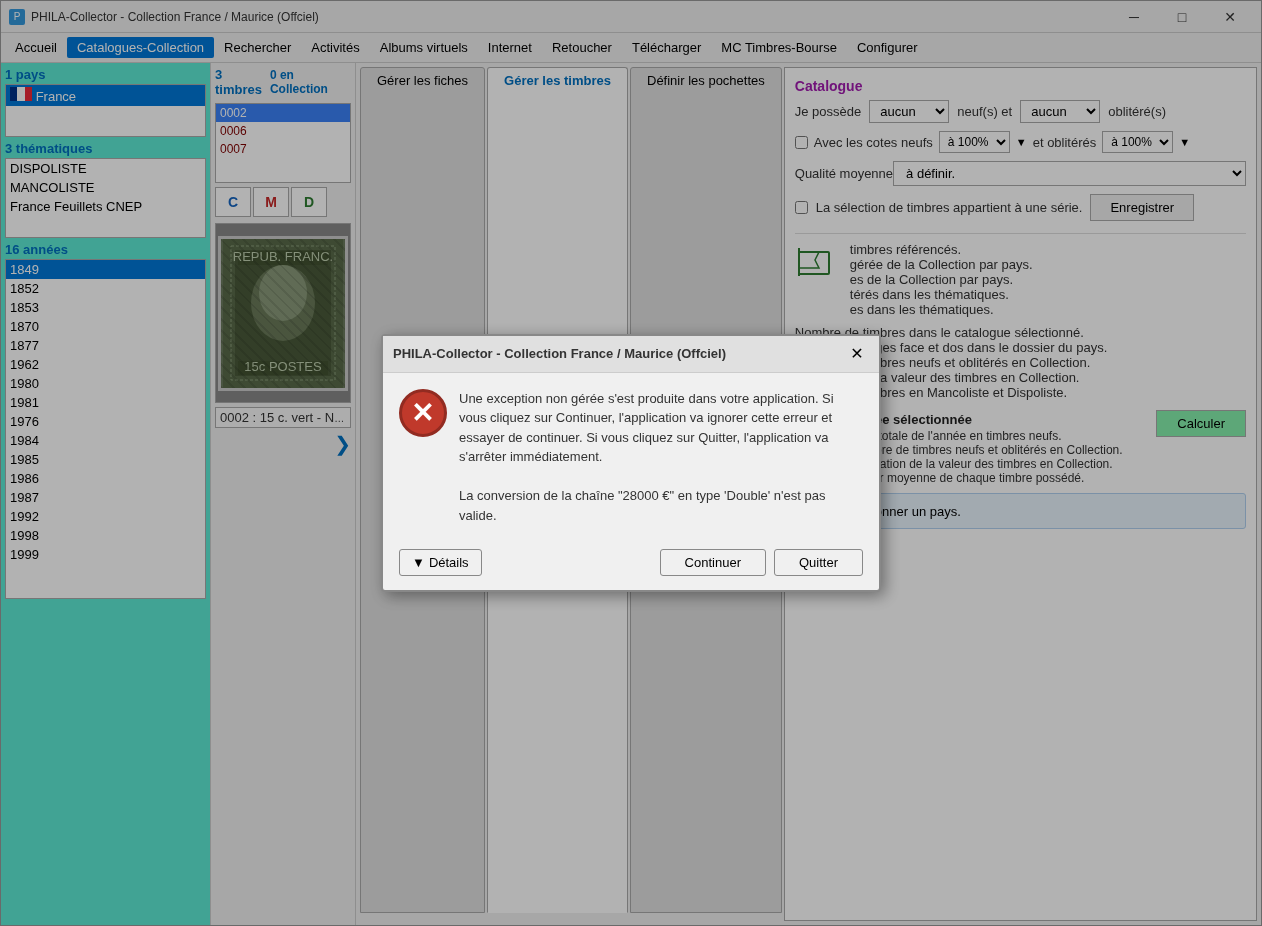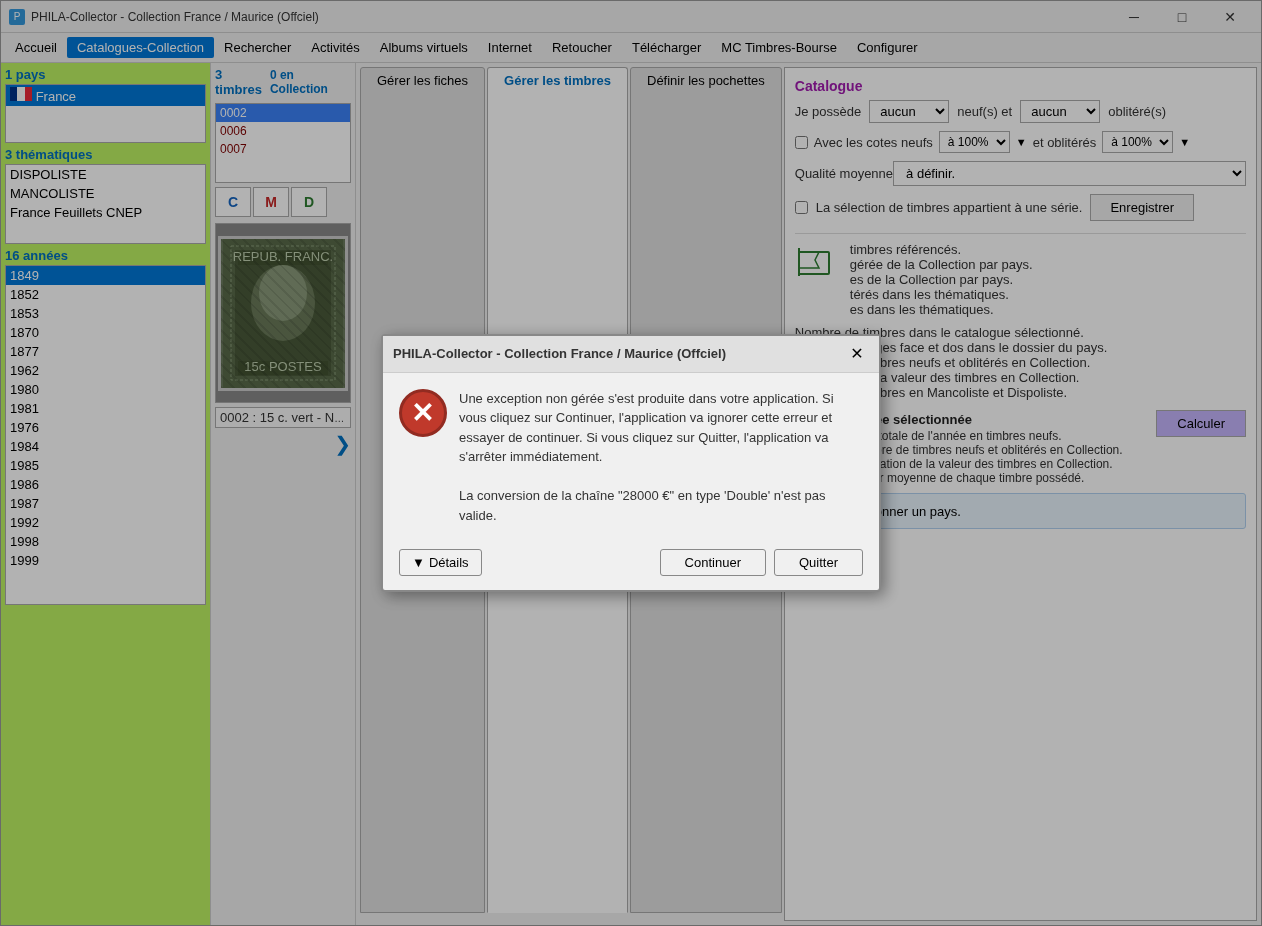--- a/index.html
+++ b/index.html
@@ -16,21 +16,21 @@
     
     
     .menubar { background: #f0f0f0; display: flex; align-items: center; padding: 2px 4px; border-bottom: 1px solid #ccc; height: 30px; }
     .menu-item { padding: 3px 10px; cursor: pointer; border-radius: 2px; white-space: nowrap; font-size: 13px; }
     .menu-item:hover, .menu-item.active { background: #0078d7; color: white; }
     
     
     .main-content { display: flex; flex: 1; overflow: hidden; }
     
     
-    .left-panel { width: 210px; display: flex; flex-direction: column; background: #bef264; border-right: 1px solid #ccc; padding: 4px; gap: 4px; overflow-y: auto; }
+    .left-panel { width: 210px; display: flex; flex-direction: column; background: #5eead4; border-right: 1px solid #ccc; padding: 4px; gap: 4px; overflow-y: auto; }
     
     .section-header { font-weight: bold; color: #0070c0; font-size: 13px; margin-bottom: 2px; }
     .section-box { border: 1px solid #aaa; background: white; overflow-y: auto; }
     .list-item { padding: 2px 4px; cursor: pointer; }
     .list-item.selected { background: #0078d7; color: white; }
     
     
     .middle-panel { width: 145px; border-right: 1px solid #ccc; background: #f0f0f0; padding: 4px; display: flex; flex-direction: column; gap: 4px; }
     .stamp-numbers { border: 1px solid #aaa; background: white; overflow-y: auto; flex: 0 0 auto; min-height: 80px; }
     .stamp-num { padding: 2px 4px; cursor: pointer; color: #800000; font-size: 12px; }
@@ -78,21 +78,21 @@
     .quality-select { border: 1px solid #aaa; padding: 3px 8px; background: white; font-size: 13px; flex: 1; max-width: 380px; }
     
     .serie-row { display: flex; align-items: center; gap: 8px; margin-bottom: 12px; }
     .enregistrer-btn { border: 1px solid #aaa; padding: 5px 19px; background: #f0f0f0; cursor: pointer; font-size: 13px; }
     
     
     .stats-section { margin-top: 8px; }
     
     .section-title-bold { font-weight: bold; font-size: 13px; color: #222; margin: 6px 0 2px 0; }
     
-    .calc-btn { border: 1px solid #aaa; padding: 5px 20px; background: #c4b5fd; cursor: pointer; font-size: 13px; float: right; margin-top: 4px; }
+    .calc-btn { border: 1px solid #aaa; padding: 5px 20px; background: #86efac; cursor: pointer; font-size: 13px; float: right; margin-top: 4px; }
     
     .info-row { display: flex; align-items: center; gap: 8px; background: #e8f4fd; border: 1px solid #b0d0ef; padding: 6px 10px; margin-top: 8px; border-radius: 3px; }
     .info-icon { width: 22px; height: 22px; border-radius: 50%; background: #0070c0; color: white; display: flex; align-items: center; justify-content: center; font-size: 13px; font-weight: bold; flex-shrink: 0; }
     
     
     .flag-svg { width: 22px; height: 14px; }
     .calendar-icon-container { width: 45px; height: 45px; border: 2px solid #2e7d32; border-radius: 4px; display: flex; flex-direction: column; align-items: center; justify-content: center; color: #2e7d32; flex-shrink: 0; font-size: 8px; }
     .flag-icon-container { width: 45px; height: 40px; display: flex; align-items: center; justify-content: center; color: #2e7d32; flex-shrink: 0; }
     
     
@@ -138,21 +138,21 @@
     <div class="menu-item">MC Timbres-Bourse</div>
     <div class="menu-item">Configurer</div>
   </div>
 
   <div class="main-content">
 
     <div class="left-panel">
 
       <div>
         <div class="section-header">1 pays</div>
-        <div class="section-box" style="height:59px;">
+        <div class="section-box" style="height:53px;">
           <div class="list-item selected">
             <svg class="flag-svg" viewBox="0 0 22 14">
               <rect x="0" y="0" width="7" height="14" fill="#003189"></rect>
               <rect x="7" y="0" width="8" height="14" fill="white"></rect>
               <rect x="15" y="0" width="7" height="14" fill="#ed2939"></rect>
             </svg>
             <span>France</span>
           </div>
         </div>
       </div>

